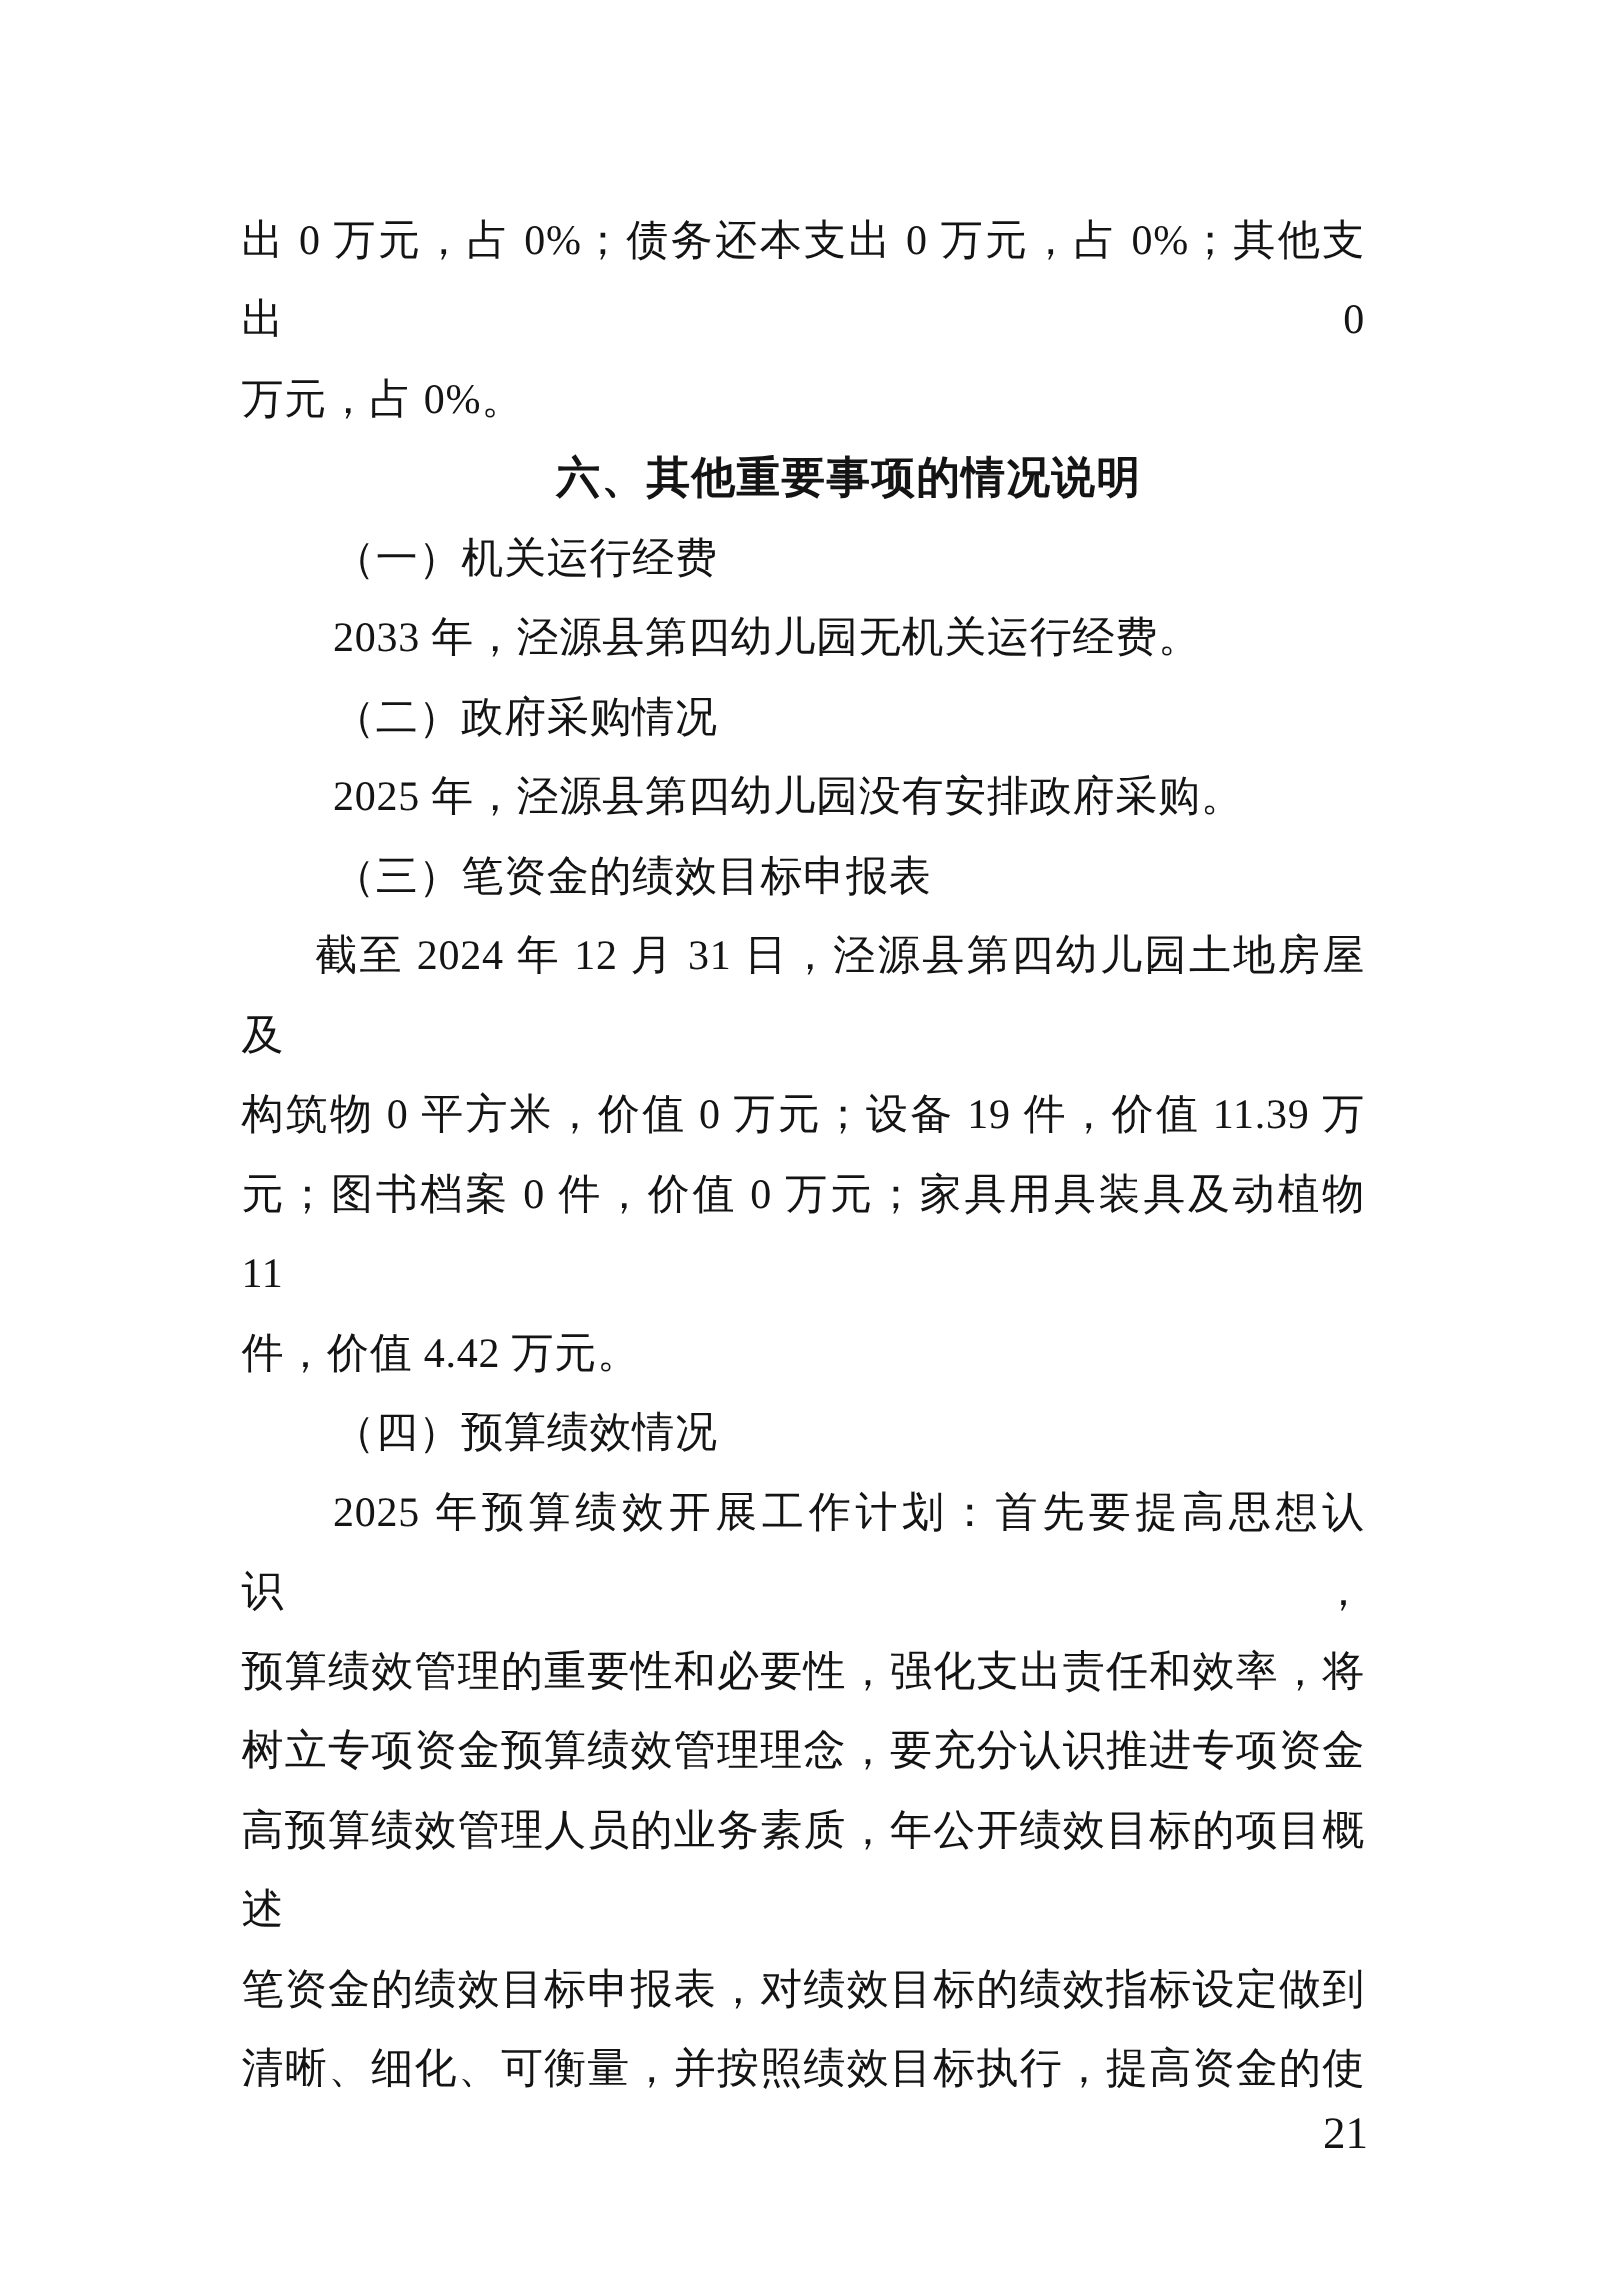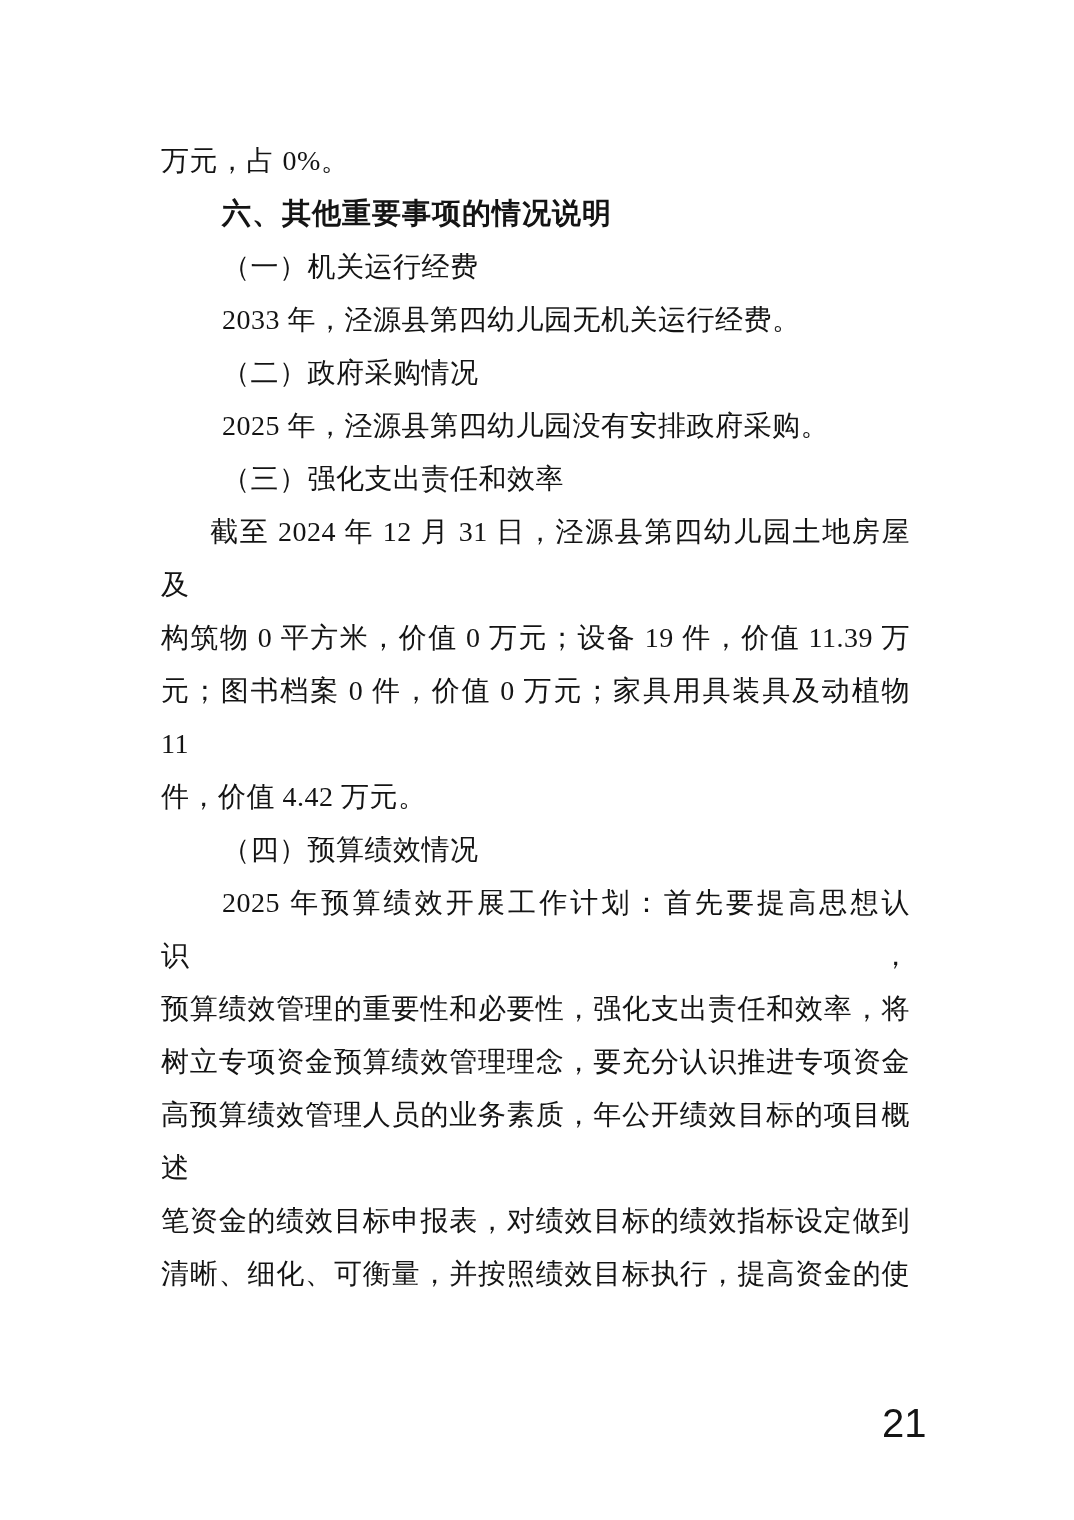--- a/index.html
+++ b/index.html
@@ -33,43 +33,45 @@
     text-align: justify;
     text-align-last: justify;
   }
   .ind   { text-indent: 61px; }
   .ind-sm{ text-indent: 49px; }
   .h {
     font-family: "Liberation Sans", "DejaVu Sans", sans-serif;
     font-weight: 700;
     font-size: 29px;
     letter-spacing: 1px;
+    text-align: center;
   }
   .page-number {
     position: absolute;
     left: 882px;
     top: 1403px;
-    font-size: 40px;
+    font-size: 30px;
     line-height: 40px;
-    font-family: Liberation Sans, sans-serif;
+    font-family: Liberation Serif, serif;
     color: #141414;
   }
 </style>
 </head>
 <body>
 
 <div class="page">
   <div class="text-block">
+    <div class="ln j">出 0 万元，占 0%；债务还本支出 0 万元，占 0%；其他支出 0</div>
     <div class="ln">万元，占 0%。</div>
     <div class="ln h ind">六、其他重要事项的情况说明</div>
     <div class="ln ind">（一）机关运行经费</div>
     <div class="ln ind">2033 年，泾源县第四幼儿园无机关运行经费。</div>
     <div class="ln ind">（二）政府采购情况</div>
     <div class="ln ind">2025 年，泾源县第四幼儿园没有安排政府采购。</div>
-    <div class="ln ind">（三）强化支出责任和效率</div>
+    <div class="ln ind">（三）笔资金的绩效目标申报表</div>
     <div class="ln ind-sm j">截至 2024 年 12 月 31 日，泾源县第四幼儿园土地房屋及</div>
     <div class="ln j">构筑物 0 平方米，价值 0 万元；设备 19 件，价值 11.39 万</div>
     <div class="ln j">元；图书档案 0 件，价值 0 万元；家具用具装具及动植物 11</div>
     <div class="ln">件，价值 4.42 万元。</div>
     <div class="ln ind">（四）预算绩效情况</div>
     <div class="ln ind j">2025 年预算绩效开展工作计划：首先要提高思想认识，</div>
     <div class="ln j">预算绩效管理的重要性和必要性，强化支出责任和效率，将</div>
     <div class="ln j">树立专项资金预算绩效管理理念，要充分认识推进专项资金</div>
     <div class="ln j">高预算绩效管理人员的业务素质，年公开绩效目标的项目概述</div>
     <div class="ln j">笔资金的绩效目标申报表，对绩效目标的绩效指标设定做到</div>

